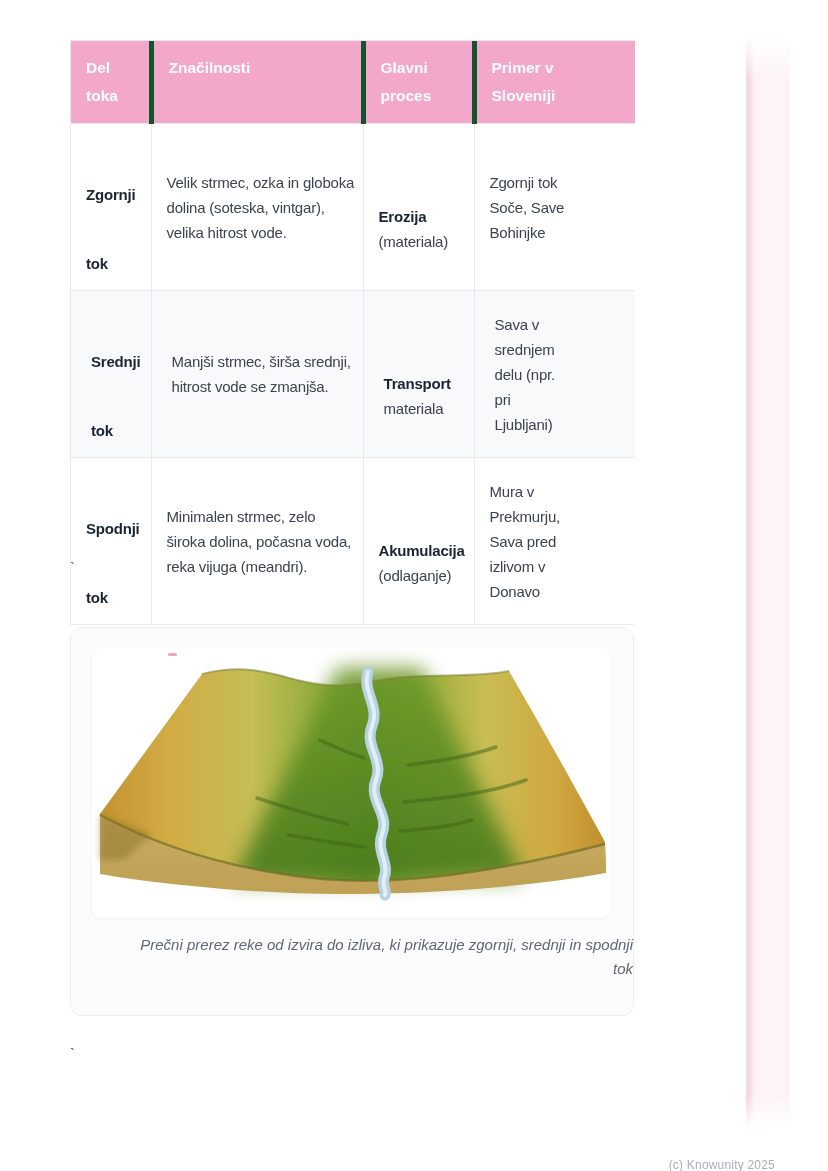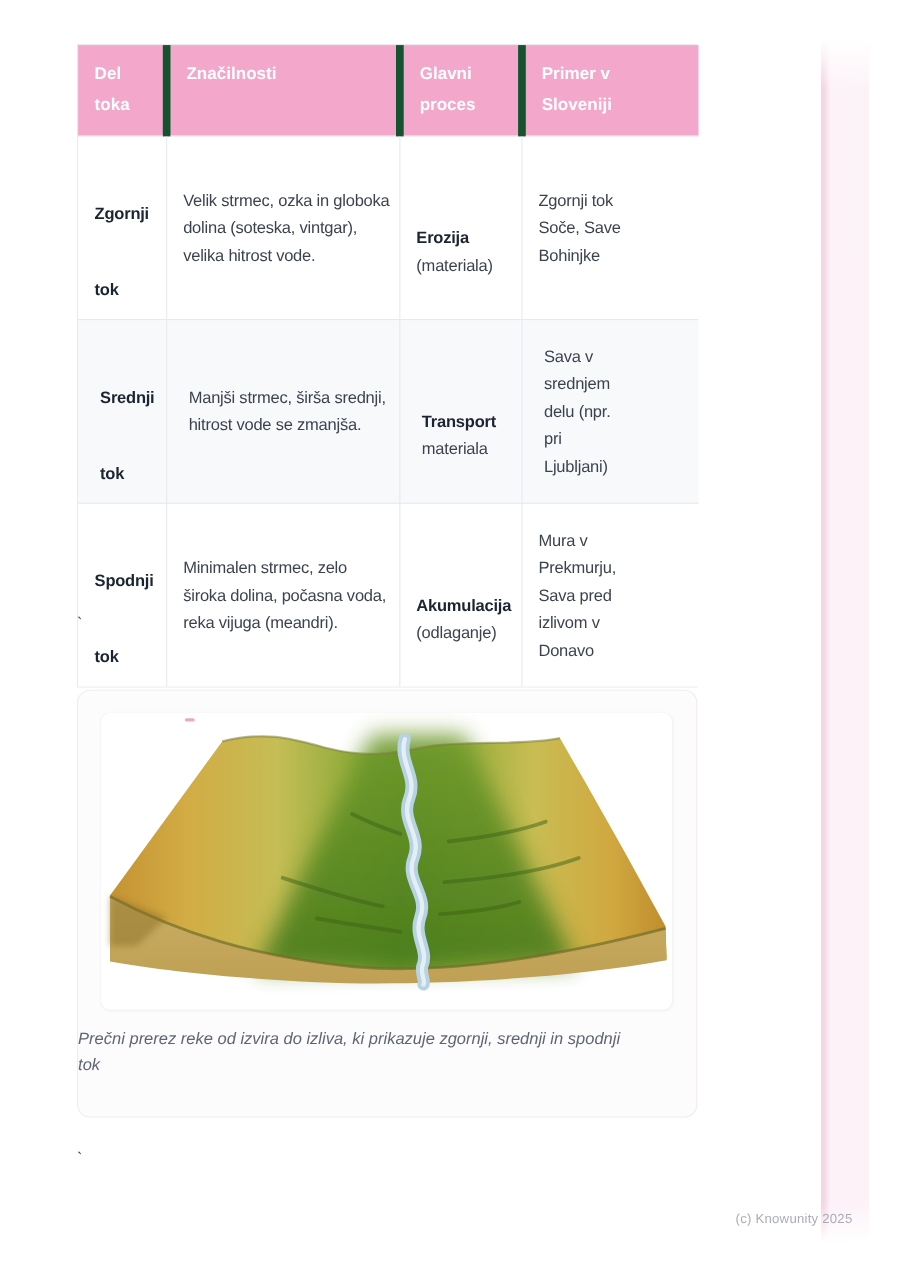--- a/index.html
+++ b/index.html
@@ -21,21 +21,21 @@
   
   .tbl-wrap{
     position:absolute;left:70px;top:40px;width:564px;z-index:2;
     border:1px solid #e7e9ee;box-sizing:border-box;
   }
   table{border-collapse:collapse;width:100%;table-layout:fixed;}
   col.c1{width:80px}col.c2{width:212px}col.c3{width:111px}col.c4{width:161px}
   th{
     background:#f3a8cb;color:#ffffff;font-size:15.5px;font-weight:700;
     text-align:left;vertical-align:top;padding:13px 15px;line-height:28px;
-    border-right:7px solid #14532d;border-bottom:1px solid #e7e9ee;
+    border-right:5px solid #14532d;border-bottom:1px solid #e7e9ee;
   }
   th:last-child{border-right:none;}
   td{
     vertical-align:middle;padding:14px 15px;font-size:15px;line-height:25px;
     color:#3b434f;letter-spacing:-0.2px;
     border-right:1px solid #e7e9ee;border-bottom:1px solid #e7e9ee;
     background:#ffffff;
   }
   td:last-child{border-right:none;margin-left:35px;}
   tr.last td{border-bottom:none;}
@@ -60,28 +60,28 @@
     position:absolute;left:21px;top:20px;width:519px;height:270px;
     background:#ffffff;border-radius:9px;box-shadow:0 1px 3px rgba(0,0,0,0.06);
     overflow:hidden;
   }
   .panel svg{display:block;}
   .pink-dash{
     position:absolute;left:76px;top:5px;width:9px;height:3px;border-radius:2px;
     background:#eba9bb;
   }
   .caption{
-    position:absolute;left:0;top:305px;width:100%;text-align:left;
+    position:absolute;left:0;top:305px;width:100%;text-align:right;
     font-style:italic;font-size:15px;line-height:24px;color:#5d6672;
   }
   .caption .ln{white-space:nowrap;}
 
   
   .footer{
-    position:absolute;right:53px;top:1101px;z-index:3;
+    position:absolute;right:53px;top:1158px;z-index:3;
     font-size:12px;color:#a9aeb6;letter-spacing:0.2px;
   }
 </style>
 </head>
 <body>
 
 <div class="page">
 
   <div class="stripe"></div>
 

